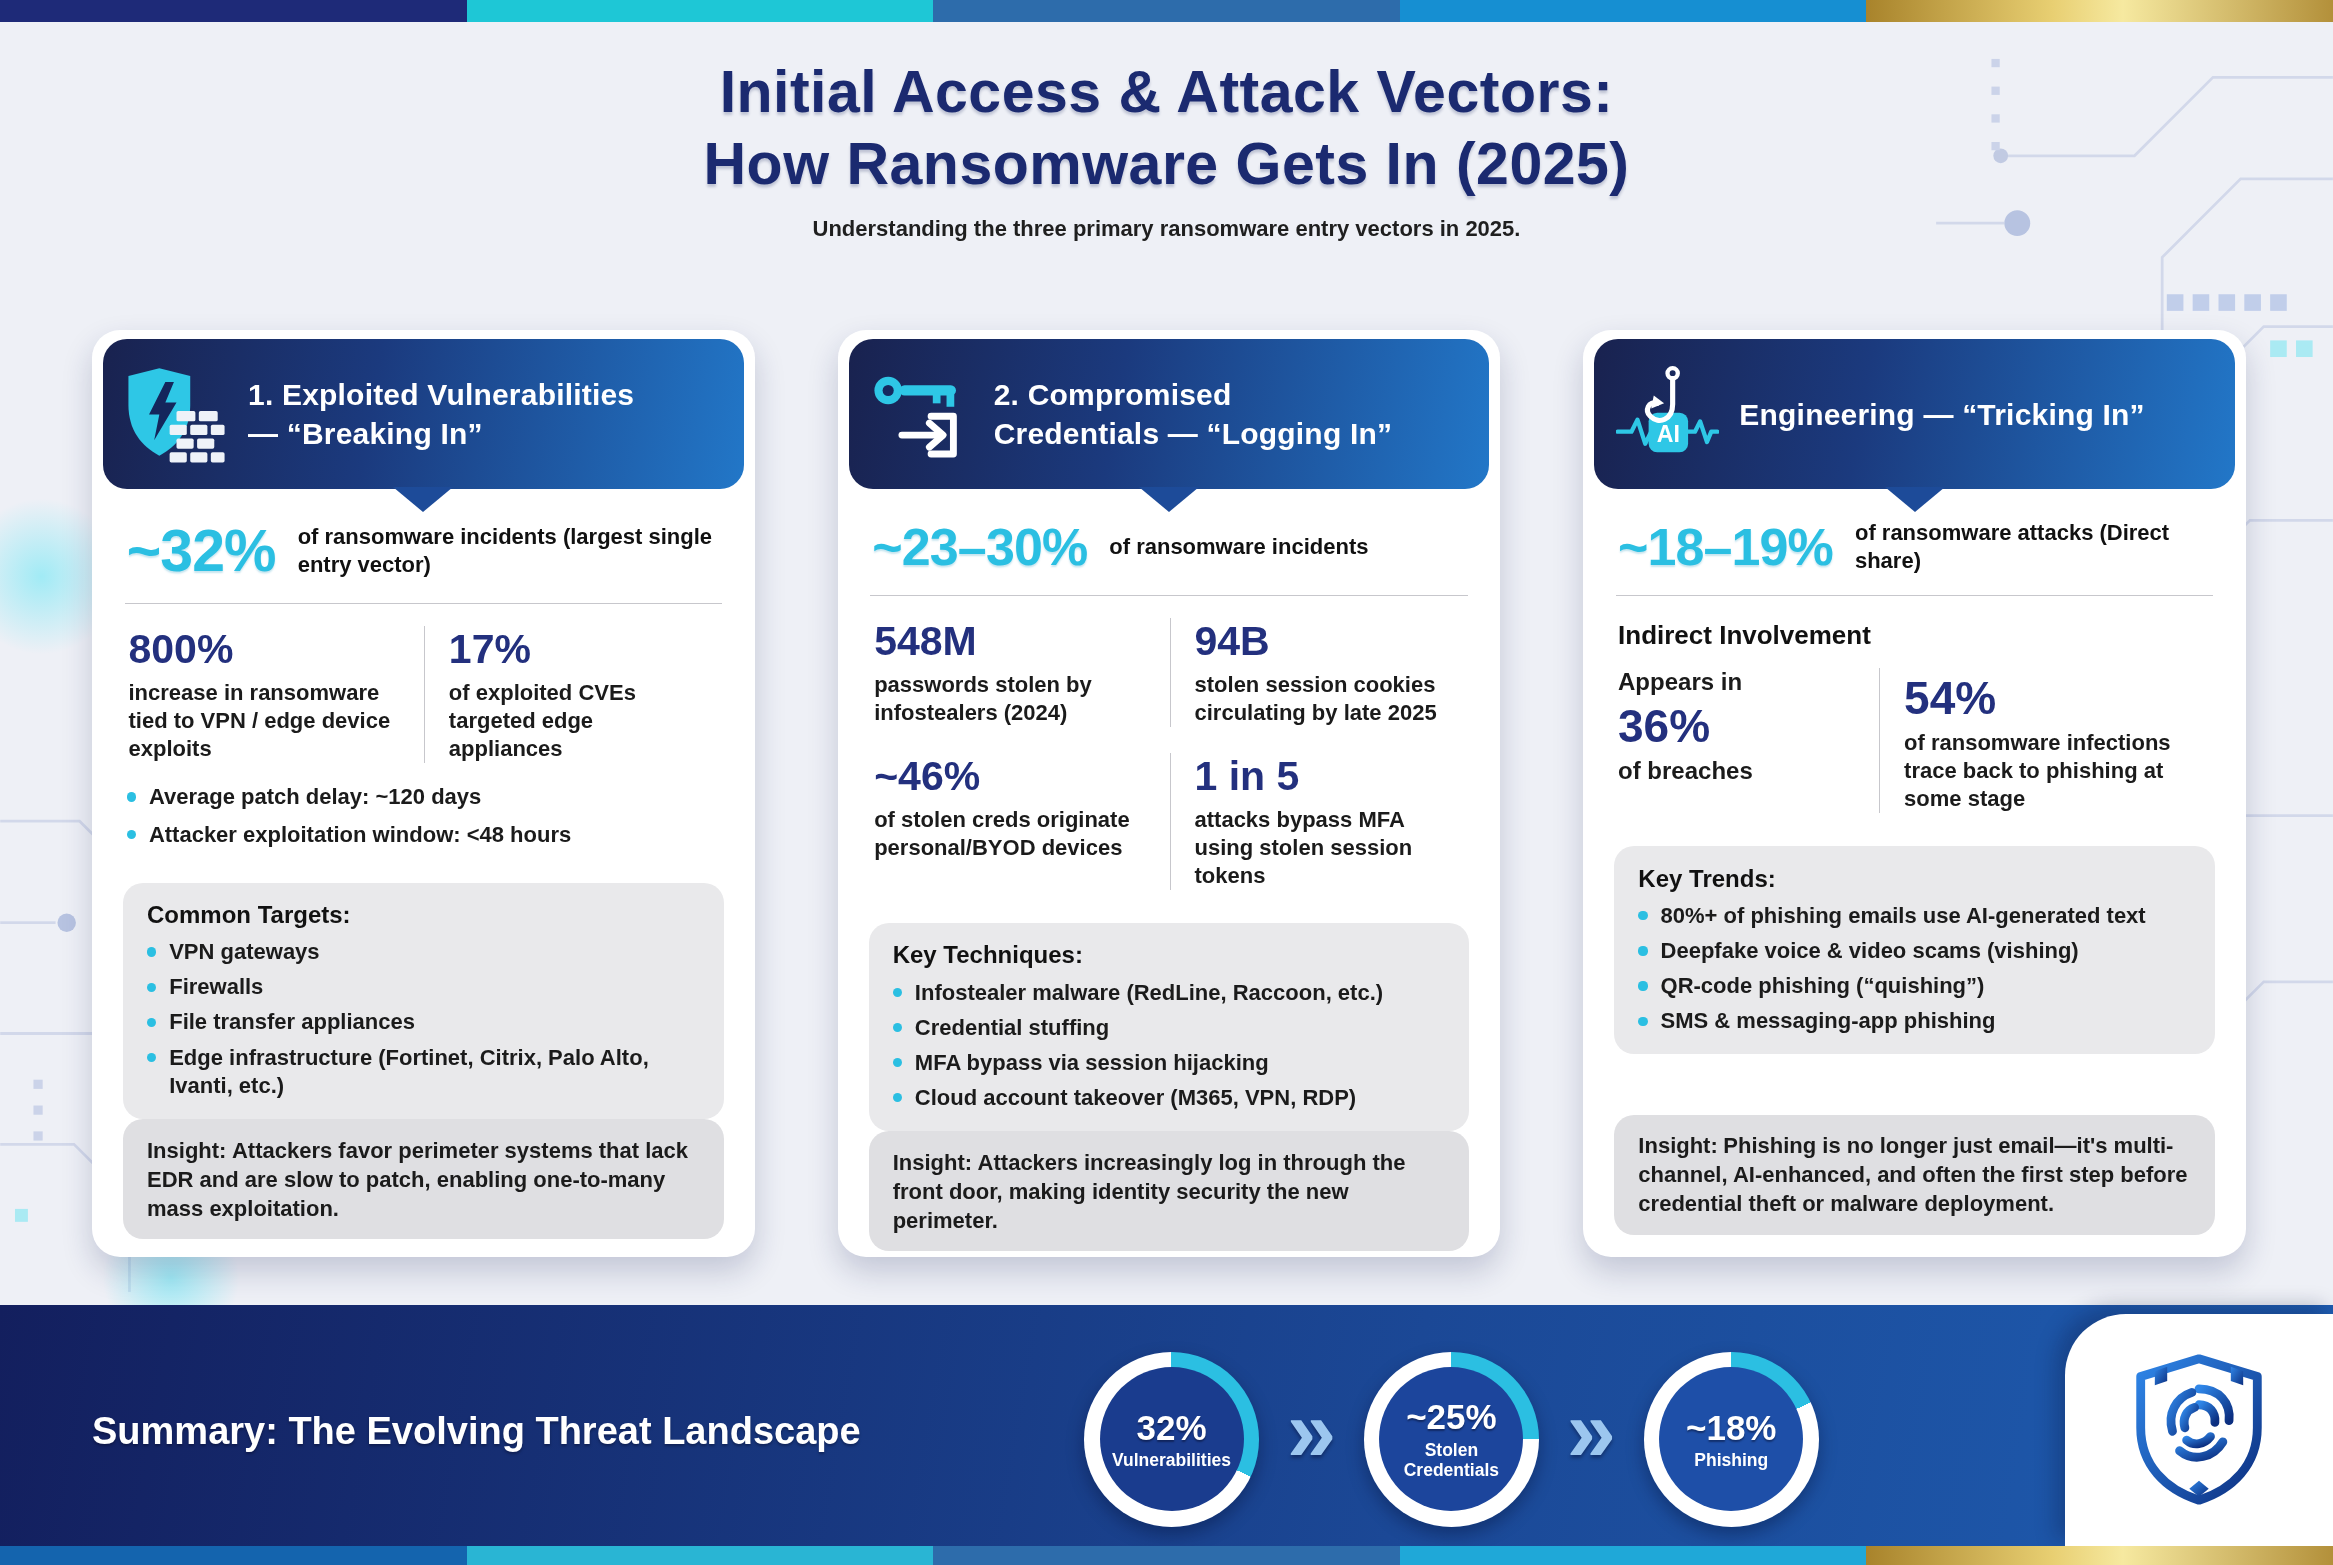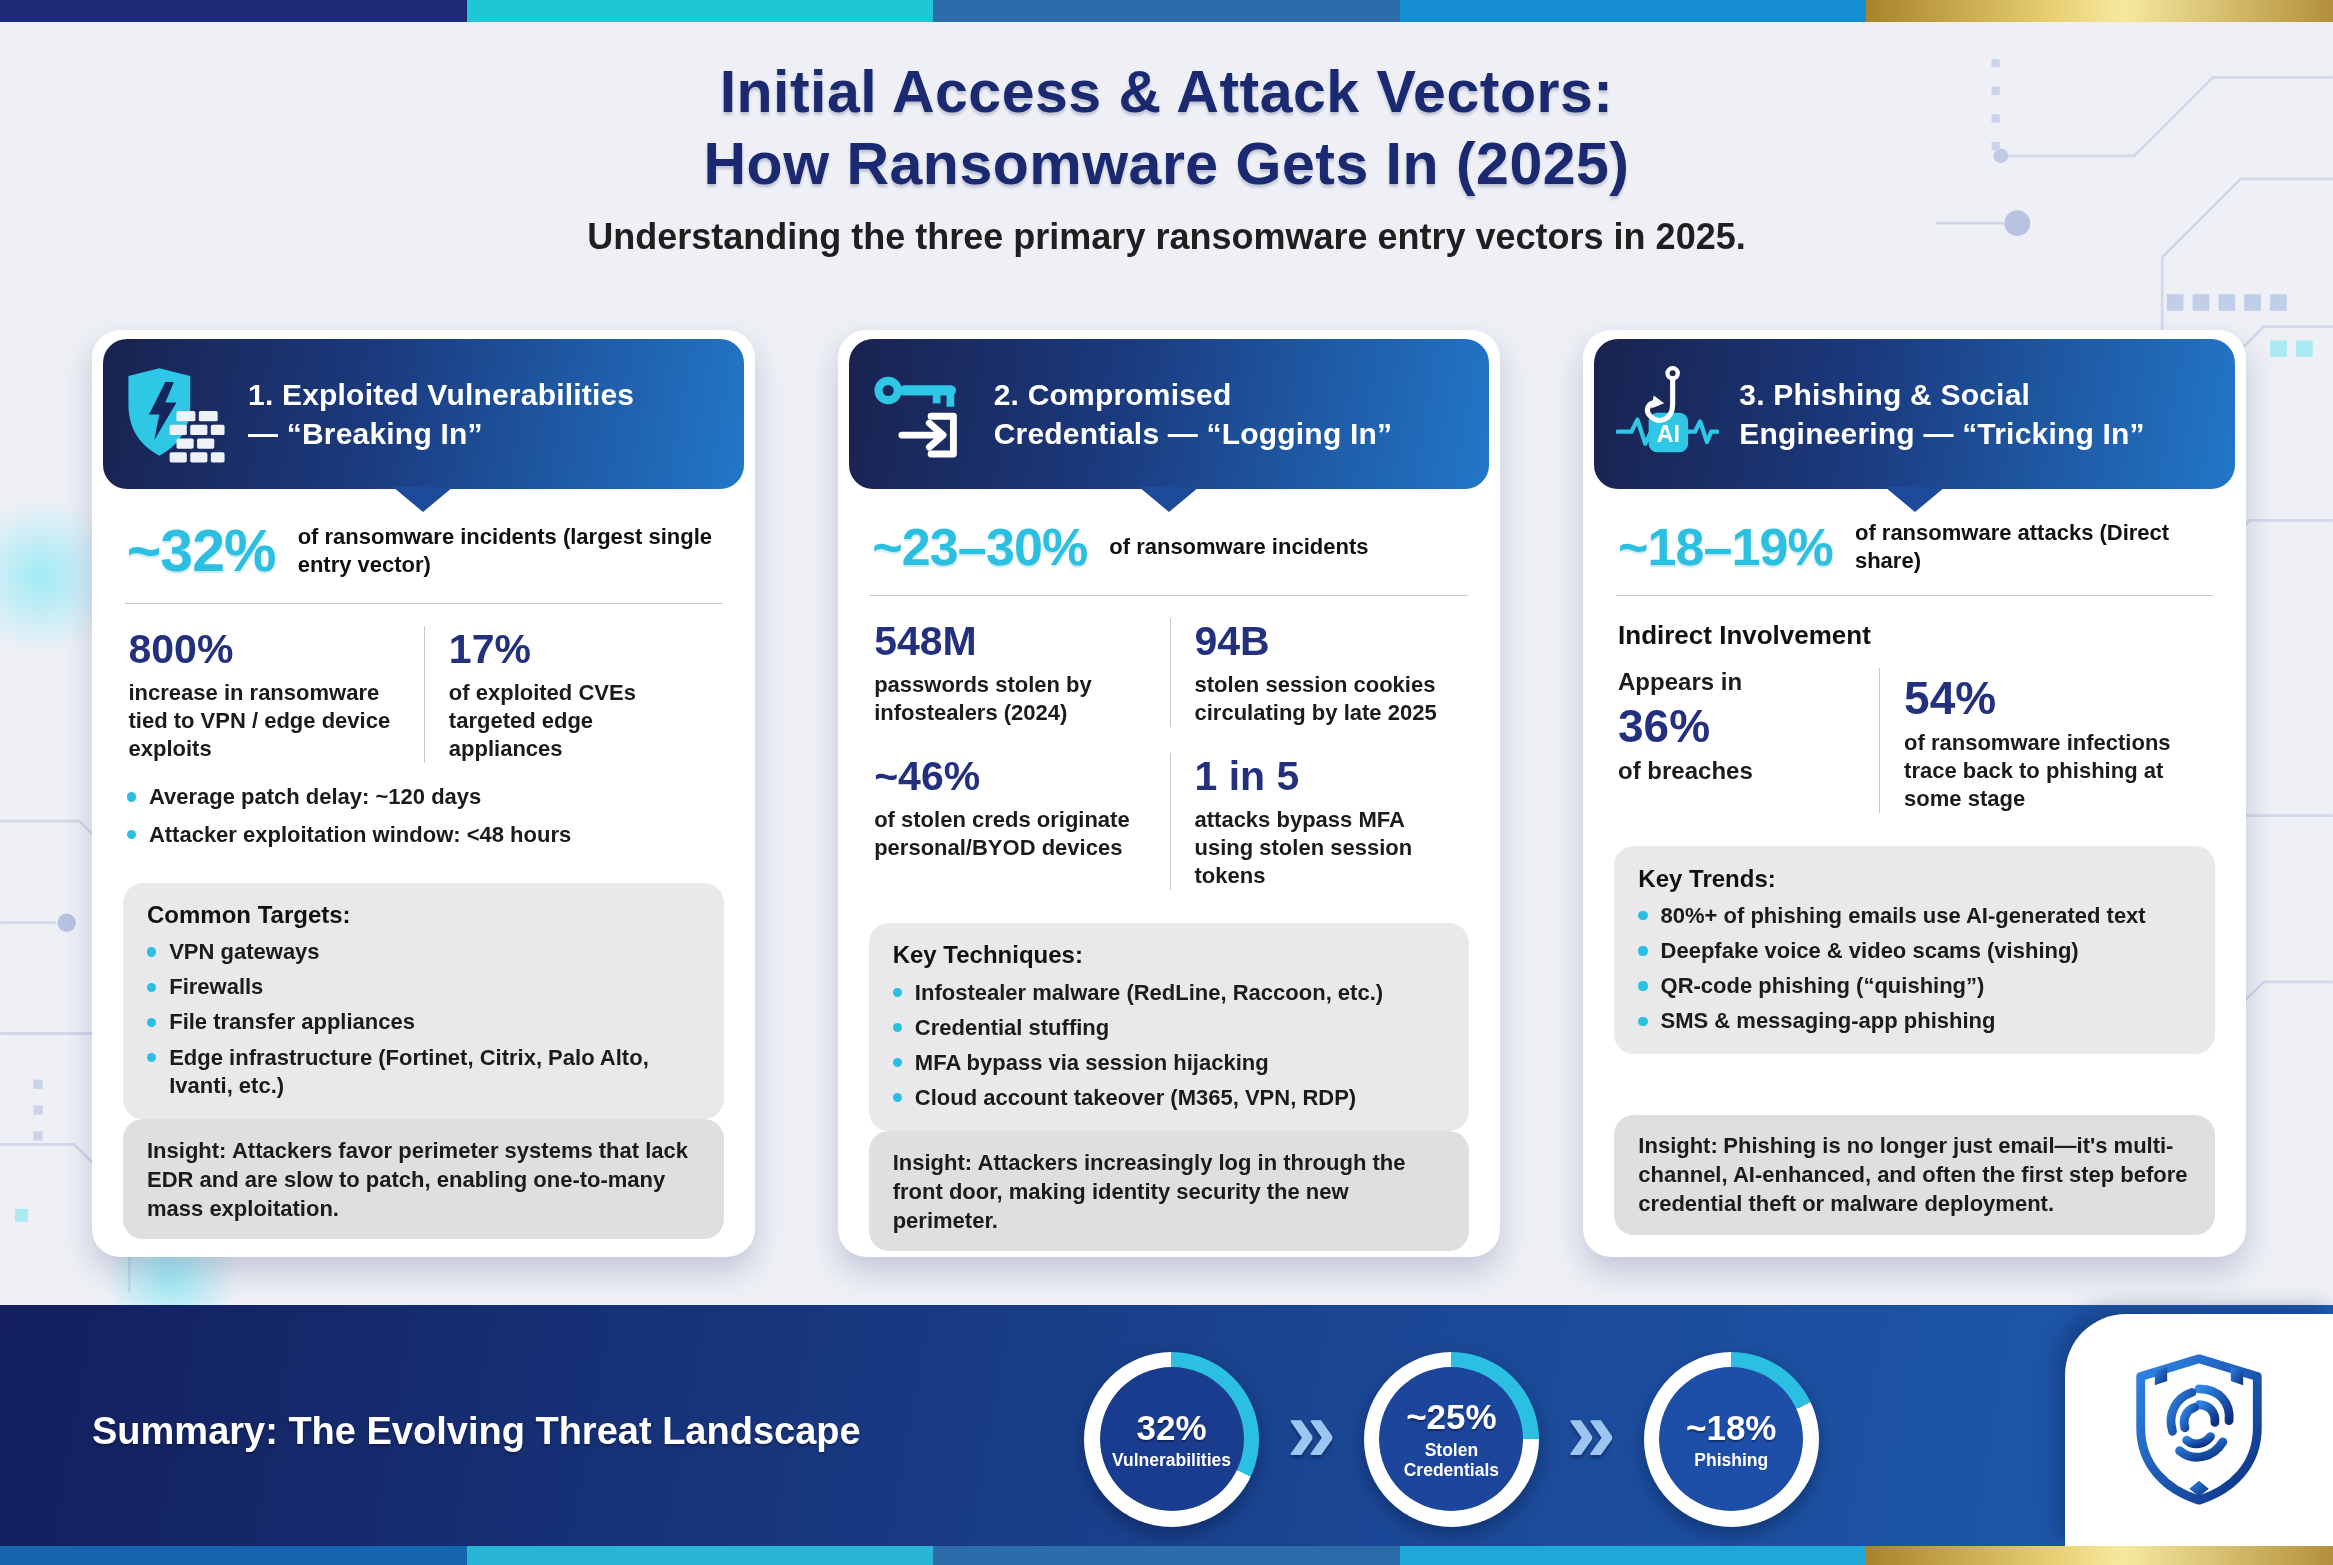--- a/index.html
+++ b/index.html
@@ -22,21 +22,21 @@
   
   .circuit{position:absolute;z-index:0;opacity:.8}
   .circuit path{stroke:#ccd3e8;stroke-width:3;fill:none}
   .glow{position:absolute;border-radius:50%;z-index:0;
         background:radial-gradient(circle,rgba(135,233,245,.75) 0%,rgba(135,233,245,0) 70%)}
 
   
   .page-header{position:absolute;top:57px;left:0;right:0;text-align:center;z-index:2}
   .title-line{font-size:59px;font-weight:800;color:var(--title_navy);line-height:1.22;letter-spacing:0.5px;
               text-shadow:0 2.8px 2.8px rgba(25,35,90,.22)}
-  .subtitle{margin-top:14.8px;font-size:36px;font-weight:600;color:#1f1f1f}
+  .subtitle{margin-top:14.8px;font-size:22px;font-weight:600;color:#1f1f1f}
 
   
   .cards{position:absolute;top:330px;left:92px;right:87px;display:flex;gap:83px;z-index:2}
   .card{flex:1;background:#fff;border-radius:28px;height:927px;display:flex;flex-direction:column;
         padding:9.2px 11px 22px;box-shadow:0 14.8px 31px rgba(25,35,90,.20)}
   .card-header{position:relative;border-radius:24px;min-height:150px;display:flex;align-items:center;gap:20px;
         padding:13px 22px;color:#fff;background:linear-gradient(100deg,#19224f 0%,#1b3a7e 42%,#2277c8 100%)}
   .notch{position:absolute;left:50%;bottom:-23px;transform:translateX(-50%);width:0;height:0;
         border-left:30px solid transparent;border-right:30px solid transparent;border-top:25px solid #1d4b99}
   .hicon{flex:0 0 103px;height:105px}
@@ -318,21 +318,20 @@
       <svg class="hicon" viewBox="0 0 120 116">
         <path d="M2 78 h16 l7 -14 9 28 7 -14 h8" stroke="#2ec7e6" stroke-width="5" fill="none" stroke-linecap="round" stroke-linejoin="round"></path>
         <path d="M84 78 h8 l6 -12 8 24 5 -12 h7" stroke="#2ec7e6" stroke-width="5" fill="none" stroke-linecap="round" stroke-linejoin="round"></path>
         <rect x="38" y="56" width="46" height="46" rx="10" fill="#2ec7e6"></rect>
         <text x="61" y="90" font-size="27" font-weight="bold" fill="#ffffff" text-anchor="middle" font-family="Liberation Sans, sans-serif">AI</text>
         <circle cx="66" cy="10" r="6" fill="none" stroke="#fff" stroke-width="5"></circle>
         <path d="M66 16 V46 C66 64 50 70 40 60 C33 53 38 42 48 45" fill="none" stroke="#fff" stroke-width="6" stroke-linecap="round"></path>
         <path d="M44 36 l12 9 -15 6 Z" fill="#fff"></path>
       </svg>
       <div class="card-title">
-        <div>3. Phishing &amp; Social</div>
         <div>Engineering — “Tricking In”</div>
       </div>
       <div class="notch"></div>
     </div>
     <div class="card-body">
       <div class="hero">
         <div class="hero-value small">~18–19%</div>
         <div class="hero-caption">of ransomware attacks (Direct share)</div>
       </div>
       <hr class="rule">

